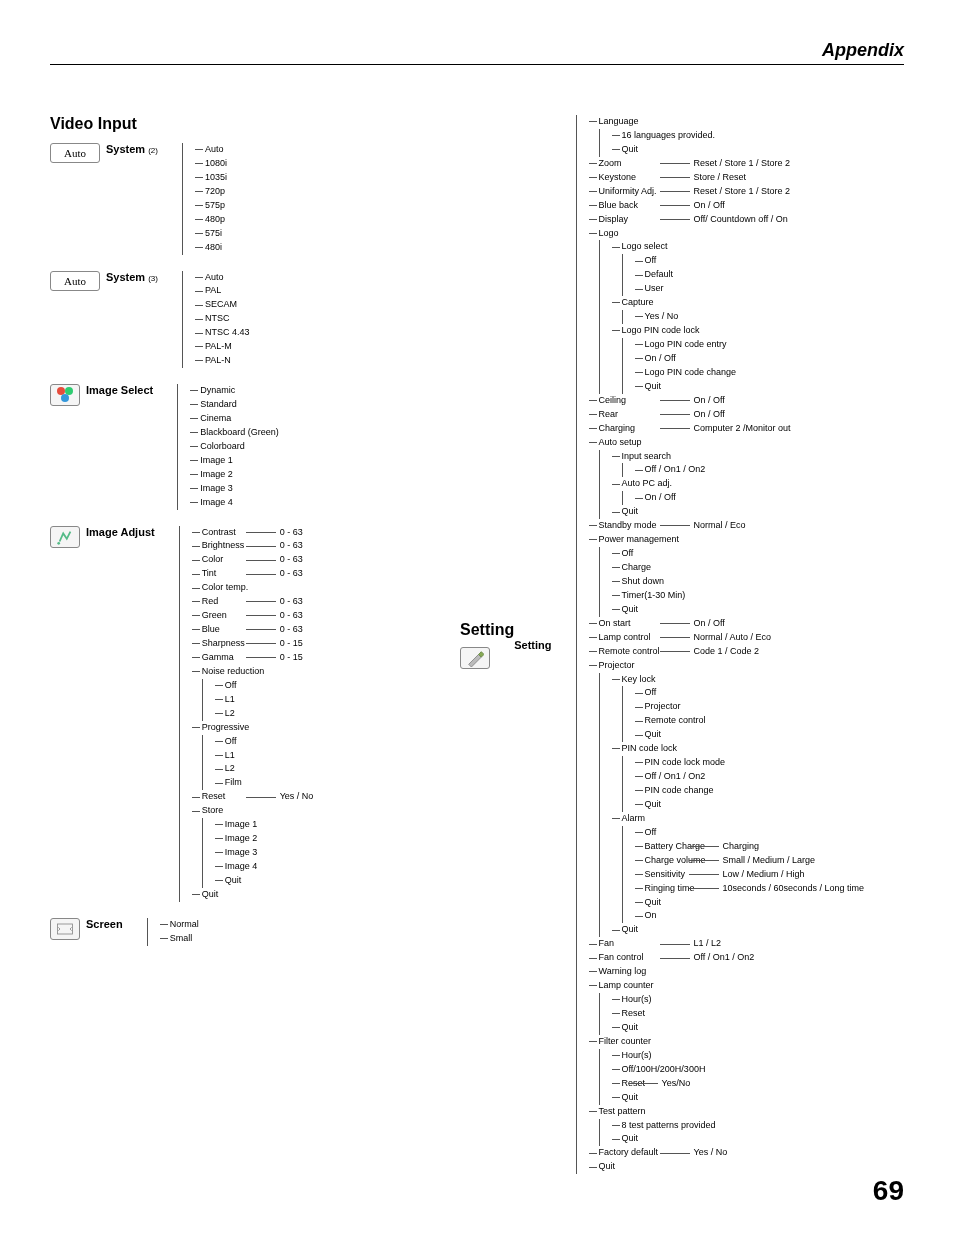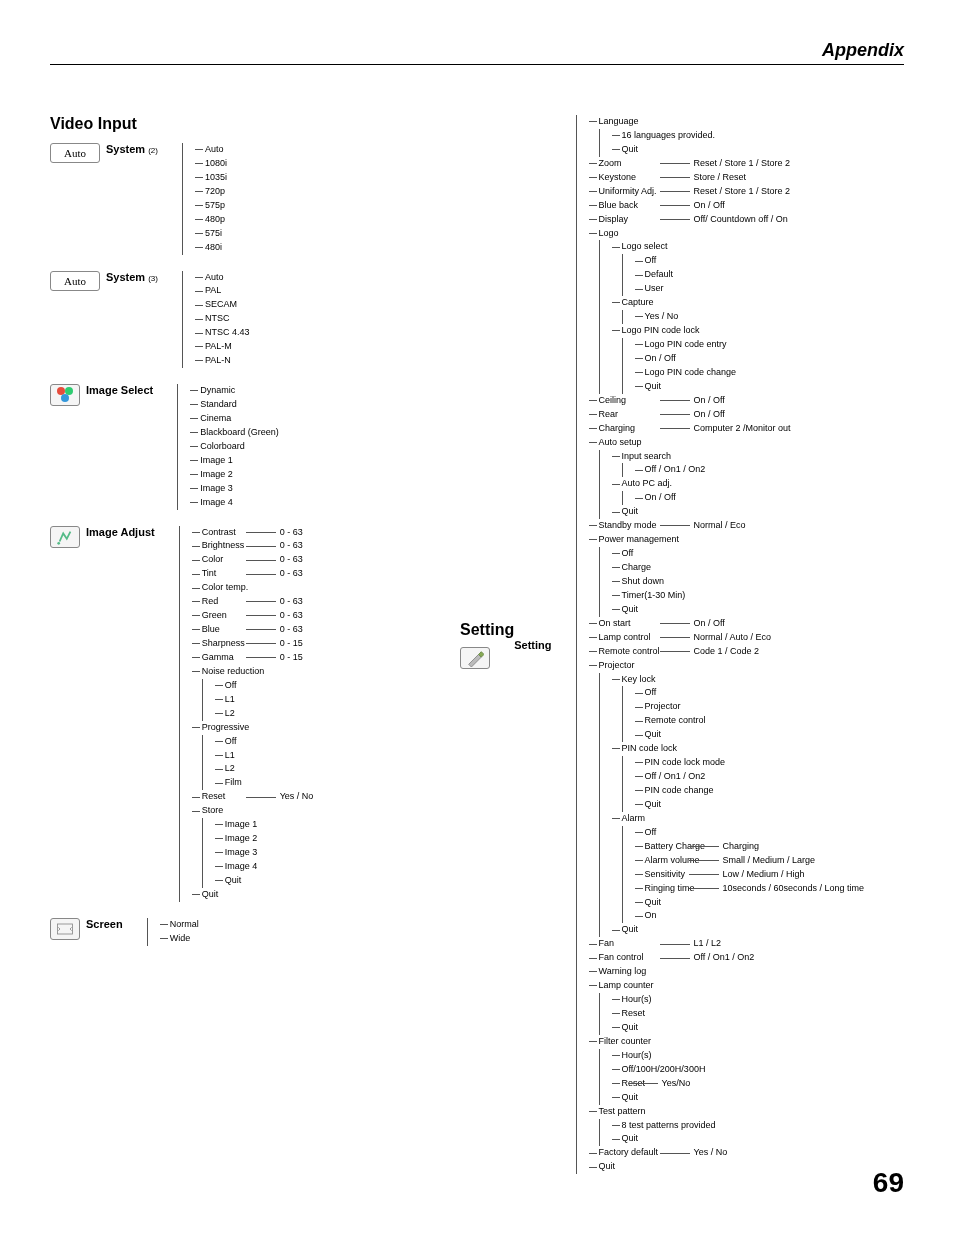--- a/index.html
+++ b/index.html
@@ -17,21 +17,21 @@
     font-size: 18px;
     font-style: italic;
     font-weight: bold;
     text-align: right;
     border-bottom: 1px solid #000;
     padding-bottom: 3px;
     margin-bottom: 50px;
   }
   .page-number {
     position: absolute;
-    bottom: 36px;
+    bottom: 28px;
     right: 50px;
     font-size: 28px;
     font-weight: bold;
   }
   .columns {
     display: flex;
     gap: 20px;
   }
   .left-col { flex: 0 0 390px; }
   .right-col { flex: 1; }
@@ -319,21 +319,21 @@
             <rect x="3" y="2" width="18" height="12" fill="none" stroke="#888"></rect>
             <path d="M6 8 L4 6 M6 8 L4 10 M18 8 L20 6 M18 8 L20 10" stroke="#888"></path>
           </svg>
       </div>
       <div class="row-label">Screen</div>
       <div class="tree">
         <ul>
             <li>
               <ul>
           <li>Normal</li>
-          <li>Wide</li>
+          <li>Small</li>
         </ul>
             </li>
           </ul>
       </div>
     </div>
   </div>
 
   <div class="right-col">
     <div class="menu-row" style="align-items:center;">
       <div style="flex-shrink:0;">
@@ -489,21 +489,21 @@
                 </ul>
               </li>
               <li><span>Alarm</span>
                 <ul>
                   <li>Off</li>
                   <li class="pair">
                           <span class="k" style="min-width:78px">Battery Charge</span>
                           <span class="v">Charging</span>
                         </li>
                   <li class="pair">
-                          <span class="k" style="min-width:78px">Alarm volume</span>
+                          <span class="k" style="min-width:78px">Charge volume</span>
                           <span class="v">Small / Medium / Large</span>
                         </li>
                   <li class="pair">
                           <span class="k" style="min-width:78px">Sensitivity</span>
                           <span class="v">Low / Medium / High</span>
                         </li>
                   <li class="pair">
                           <span class="k" style="min-width:78px">Ringing time</span>
                           <span class="v">10seconds / 60seconds / Long time</span>
                         </li>

